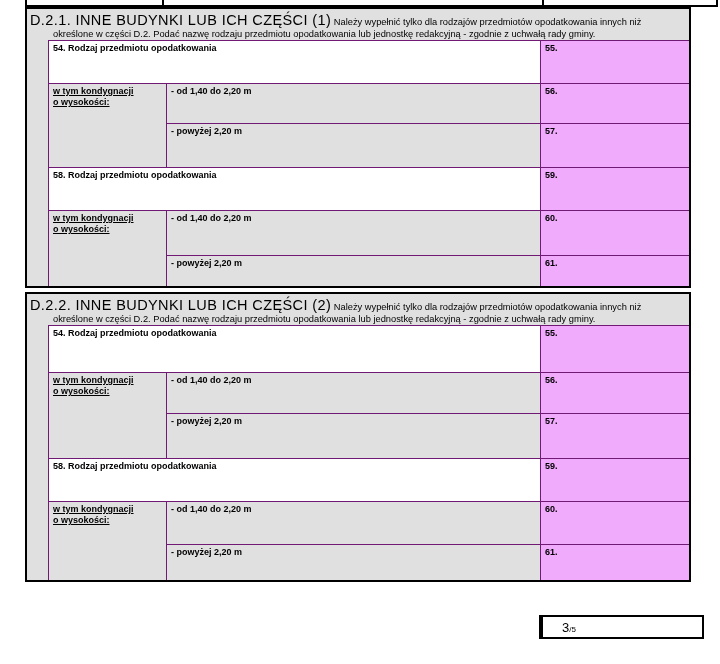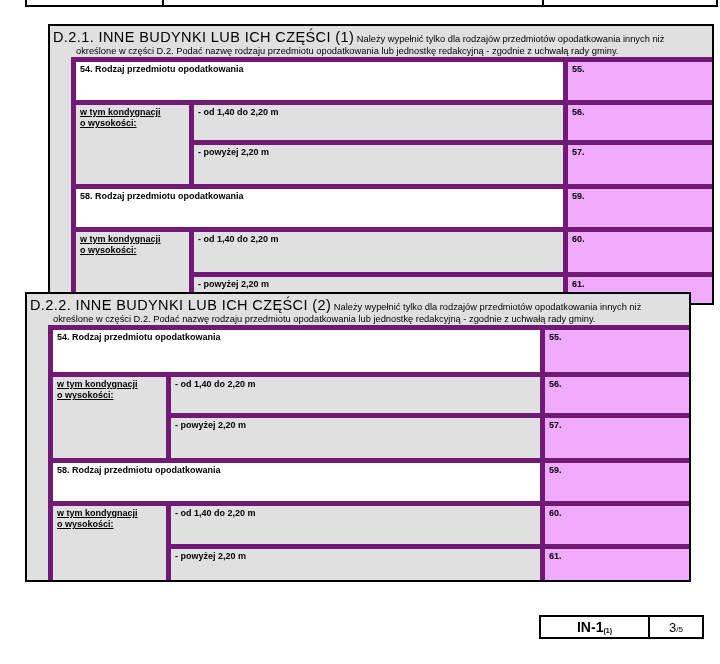--- a/index.html
+++ b/index.html
@@ -7,30 +7,30 @@
     width:720px;height:664px;position:relative;background:#fff;color:#000;
     font-family:"Liberation Sans",sans-serif;overflow:hidden;
   }
   
   .prev-edge{position:absolute;left:25px;top:0;width:693px;height:5px;border-bottom:2px solid #000;}
   .prev-edge .vline{position:absolute;top:0;width:2px;height:5px;background:#000;}
 
   
   .section{position:absolute;left:25px;width:666px;background:#e0e0e0;
     border:2px solid #000;box-sizing:border-box;overflow:hidden;}
-  #sec1{top:24px;height:281px;margin-left:23px;}
+  #sec1{top:7px;height:281px;}
   #sec2{top:292px;height:290px;}
 
   .sec-header{height:31px;box-sizing:border-box;padding:3px 8px 0 26px;
     text-indent:-23px;line-height:1.18;font-size:9.3px;}
   .sec-title{font-size:14.5px;letter-spacing:0.4px;white-space:nowrap;}
   .sec-note{font-size:9.3px;}
 
   table.grid{border-collapse:collapse;table-layout:fixed;width:642px;margin-left:21px;background:#fff;}
-  table.grid td{border:5px solid #701a75;vertical-align:top;padding:2px 4px;
+  table.grid td{border:1px solid #701a75;vertical-align:top;padding:2px 4px;
     font-size:9px;font-weight:bold;line-height:1.25;overflow:hidden;}
   col.c1{width:118px;} col.c2{width:374px;} col.c3{width:149px;}
   td.white{background:#fff;}
   td.shade{background:#e0e0e0;}
   td.val{background:#f0abfc;padding:1px 3px;}
   .kond{white-space:pre-line;text-decoration:underline;}
 
   
   .footer{position:absolute;left:539px;top:615px;width:165px;height:24px;
     border:2px solid #000;box-sizing:border-box;display:flex;background:#fff;}
@@ -133,21 +133,17 @@
     </tr>
     <tr style="height:37px">
       <td class="shade"><span>- powyżej 2,20 m</span></td>
       <td class="val"><span>61.</span></td>
     </tr>
   </tbody>
     </table>
 </div>
 
 <div class="footer">
-  <div class="footer-code">
-    <span class="code">IN-1</span>
-      <span class="code-sub">(1)</span>
-  </div>
   <div class="footer-page">
     <span class="page-num">3</span>
       <span class="page-total">/5</span>
   </div>
 </div>
 
 </body></html>

